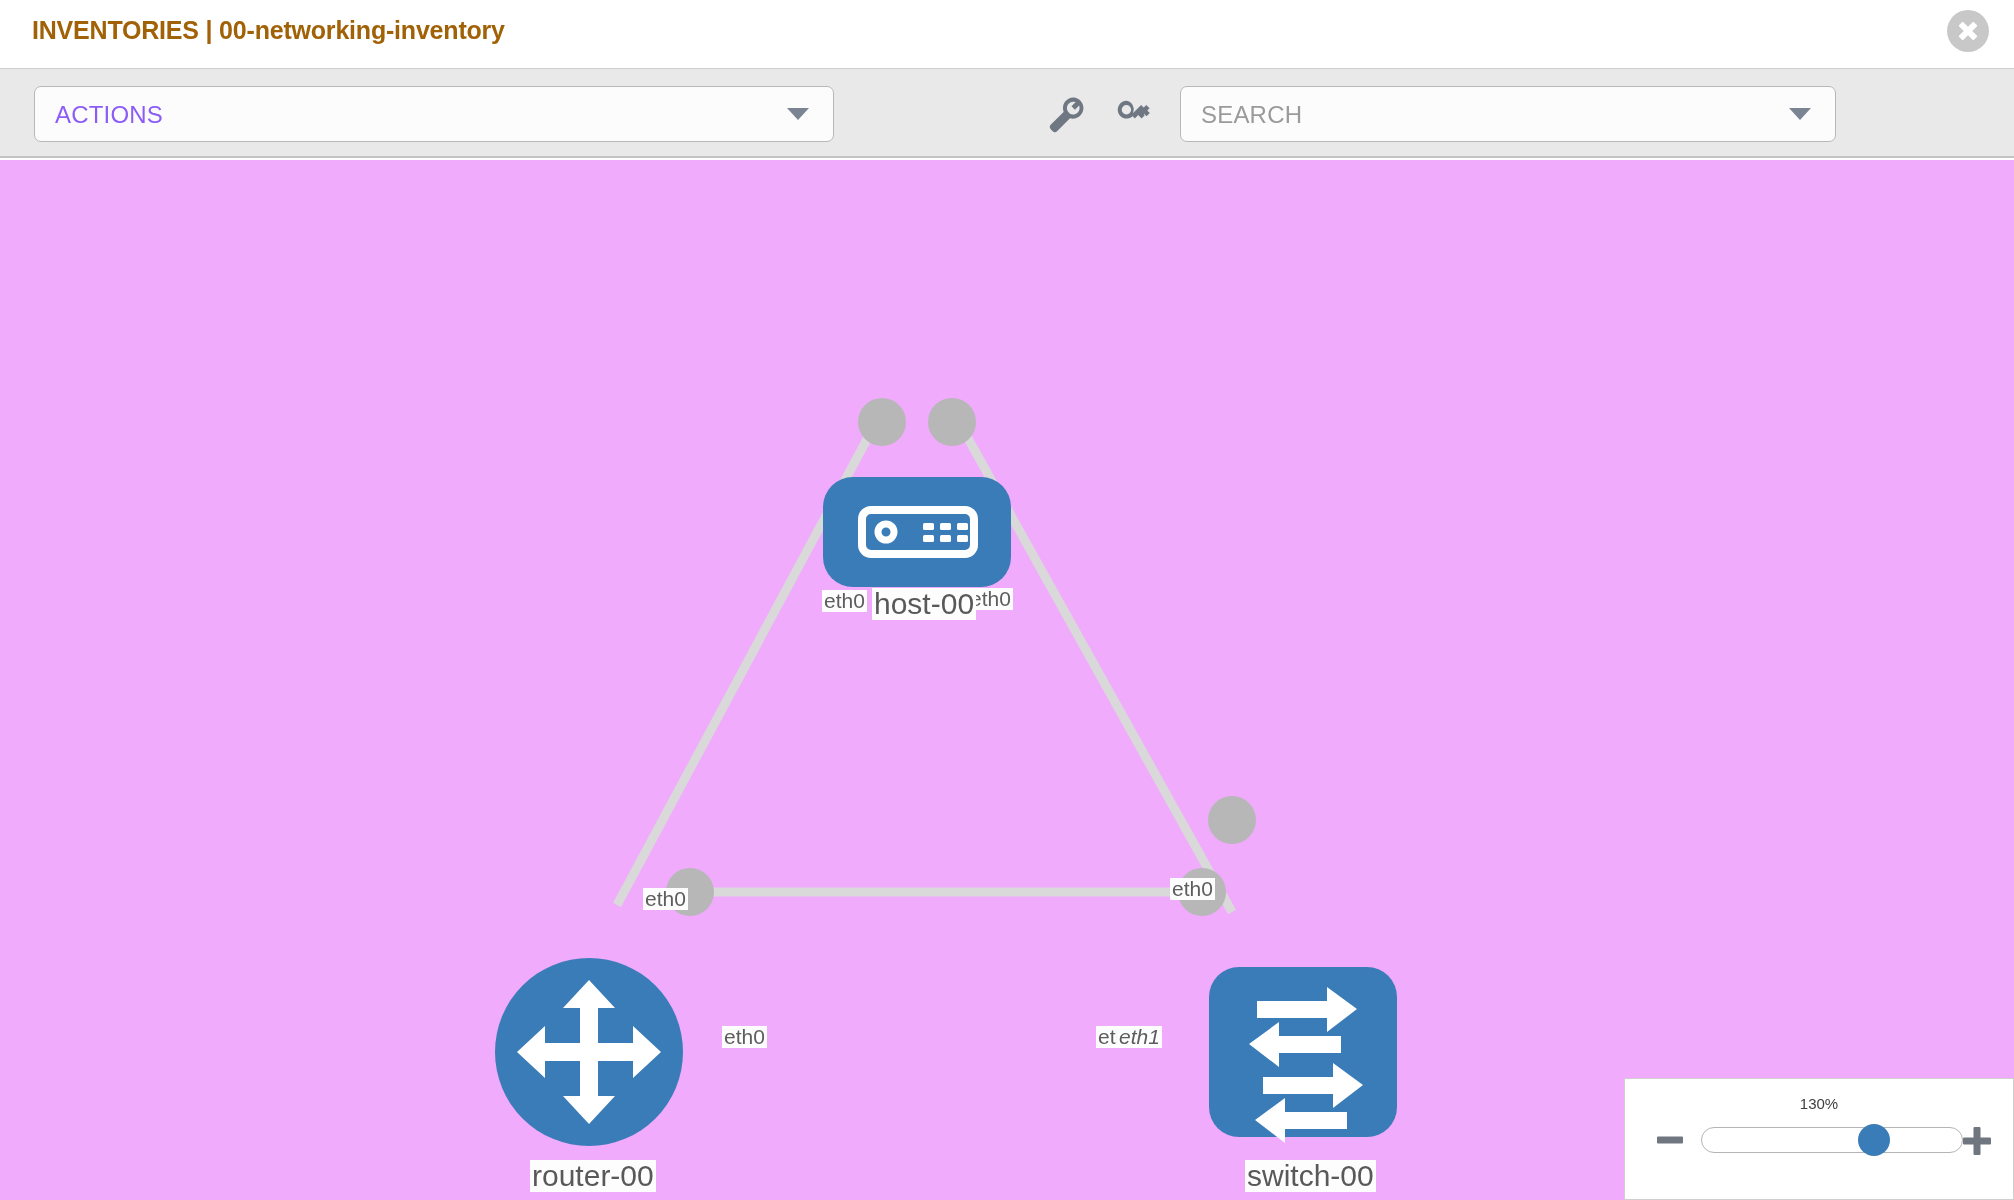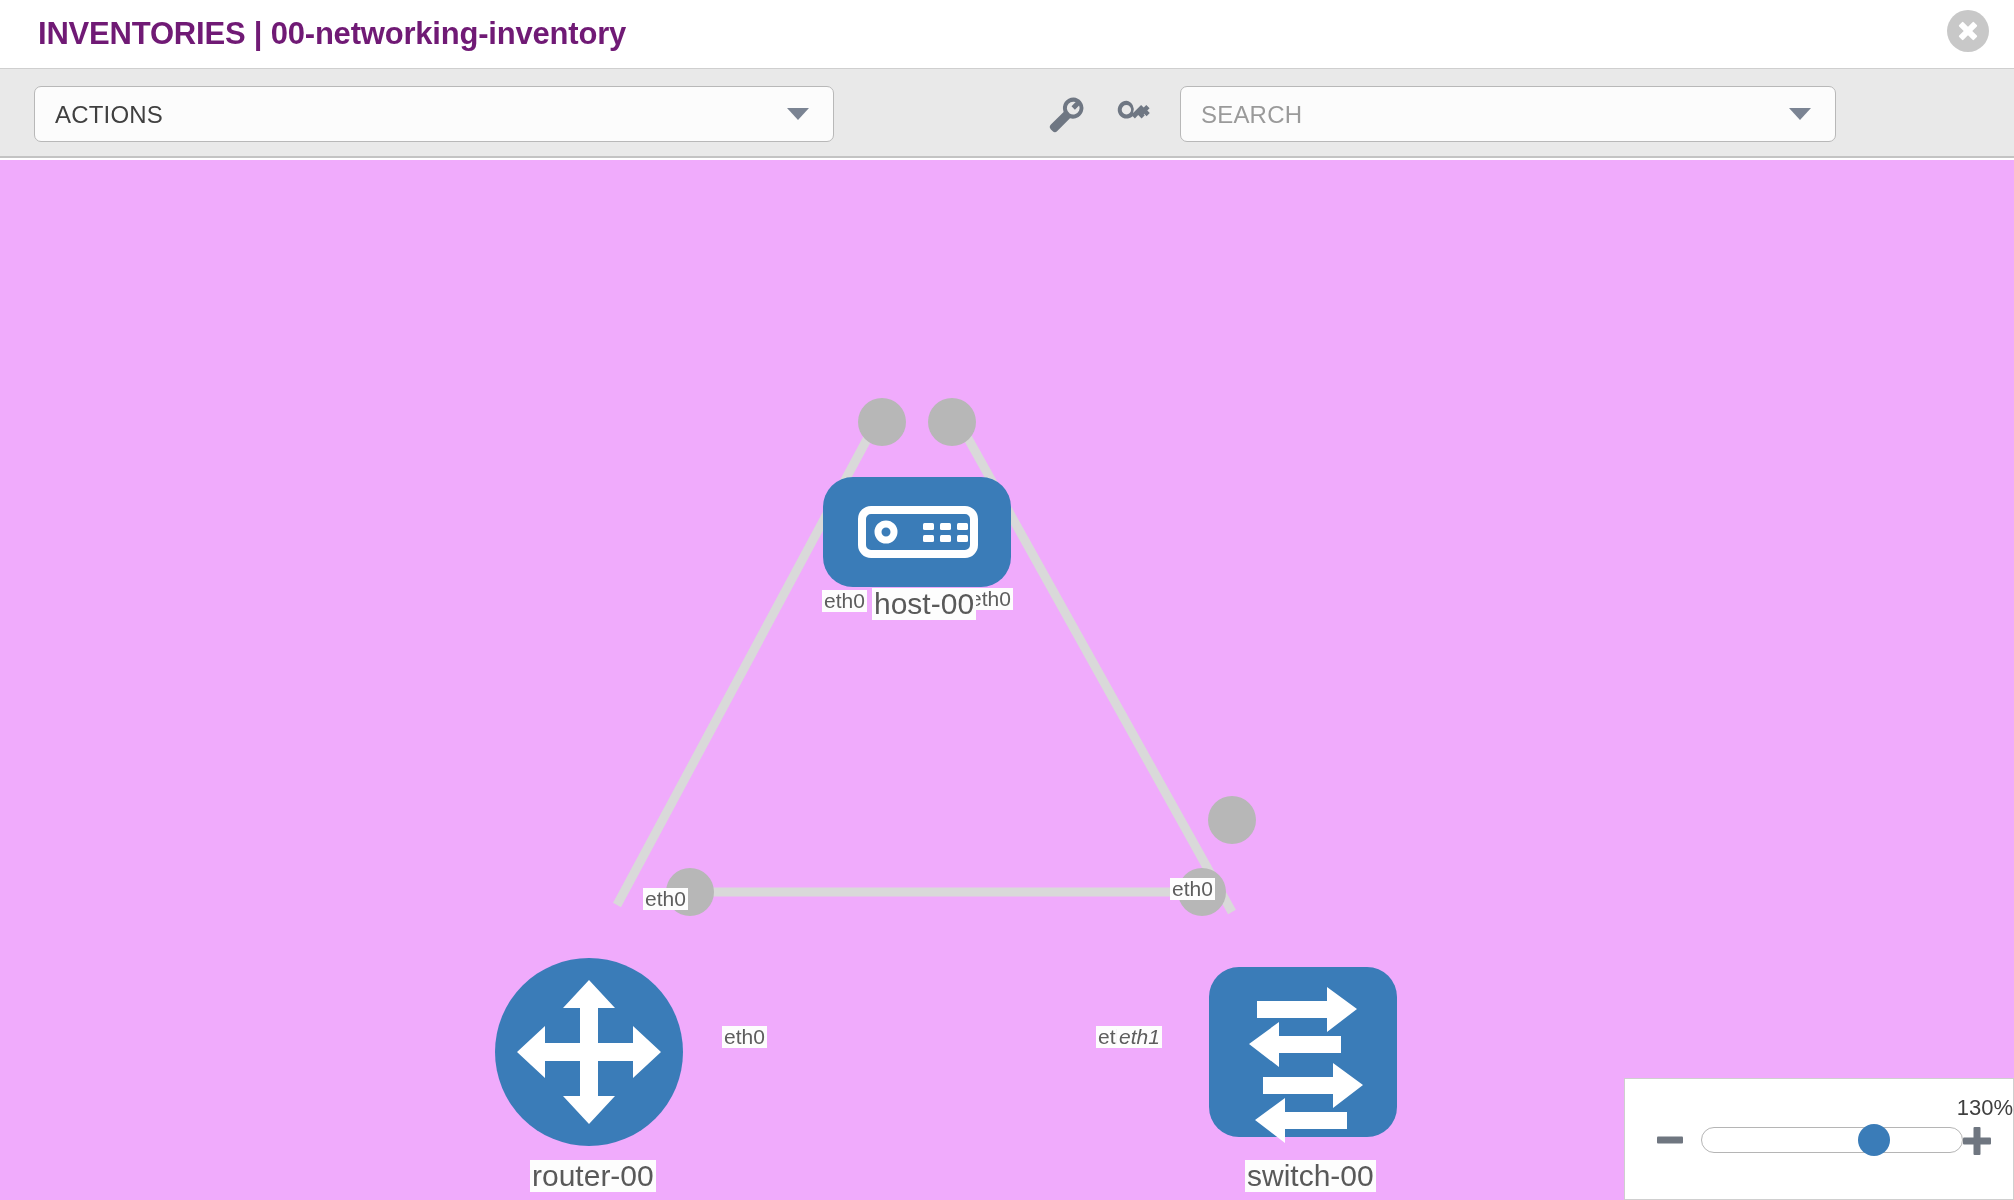--- a/index.html
+++ b/index.html
@@ -11,22 +11,22 @@
     overflow:hidden;
   }
   #app { position:relative; width:2014px; height:1200px; }
 
   
   .header {
     position:absolute; left:0; top:0; width:2014px; height:68px;
     background:#ffffff;
   }
   .header-title {
-    position:absolute; left:38px; top:16px;
-    font-size:31px; font-weight:bold; color:#701a75;
+    position:absolute; left:32px; top:16px;
+    font-size:25px; font-weight:bold; color:#a16207;
     letter-spacing:-0.2px; white-space:nowrap;
   }
   .close-btn {
     position:absolute; right:25px; top:10px;
     width:42px; height:42px; border-radius:50%;
     background:#c8c8c8; cursor:pointer;
   }
   .close-btn .x-bar {
     position:absolute; left:50%; top:50%;
     width:21px; height:6px; background:#ffffff; border-radius:1px;
@@ -43,21 +43,21 @@
   }
   .actions-select {
     position:absolute; left:34px; top:17px;
     width:800px; height:56px;
     background:#fcfcfc;
     border:1px solid #b8b8b8; border-radius:7px;
     cursor:pointer;
   }
   .actions-select .sel-label {
     position:absolute; left:20px; top:14px;
-    font-size:24px; color:#404040; letter-spacing:0.2px;
+    font-size:24px; color:#8b5cf6; letter-spacing:0.2px;
   }
   .caret {
     position:absolute; right:24px; top:50%;
     transform:translateY(-50%);
     width:0; height:0;
     border-left:11px solid transparent;
     border-right:11px solid transparent;
     border-top:12px solid #7b8493;
   }
   .tool-icon {
@@ -107,22 +107,22 @@
 
   
   .zoom-widget {
     position:absolute; right:0; bottom:0;
     width:390px; height:122px;
     background:#ffffff;
     border:1px solid #cfcfcf;
   }
   .zoom-pct {
     position:absolute; left:0; right:0; top:16px;
-    text-align:right;
-    font-size:22px; color:#3f3f3f;
+    text-align:center;
+    font-size:15px; color:#3f3f3f;
   }
   .zoom-minus, .zoom-plus {
     position:absolute; top:48px; cursor:pointer;
   }
   .zoom-minus { left:32px;  width:26px; height:26px; }
   .zoom-plus  { right:22px; width:28px; height:28px; }
   .bar-h {
     position:absolute; left:0; top:50%; transform:translateY(-50%);
     width:100%; height:7px; background:#6f7680; border-radius:1px;
   }

